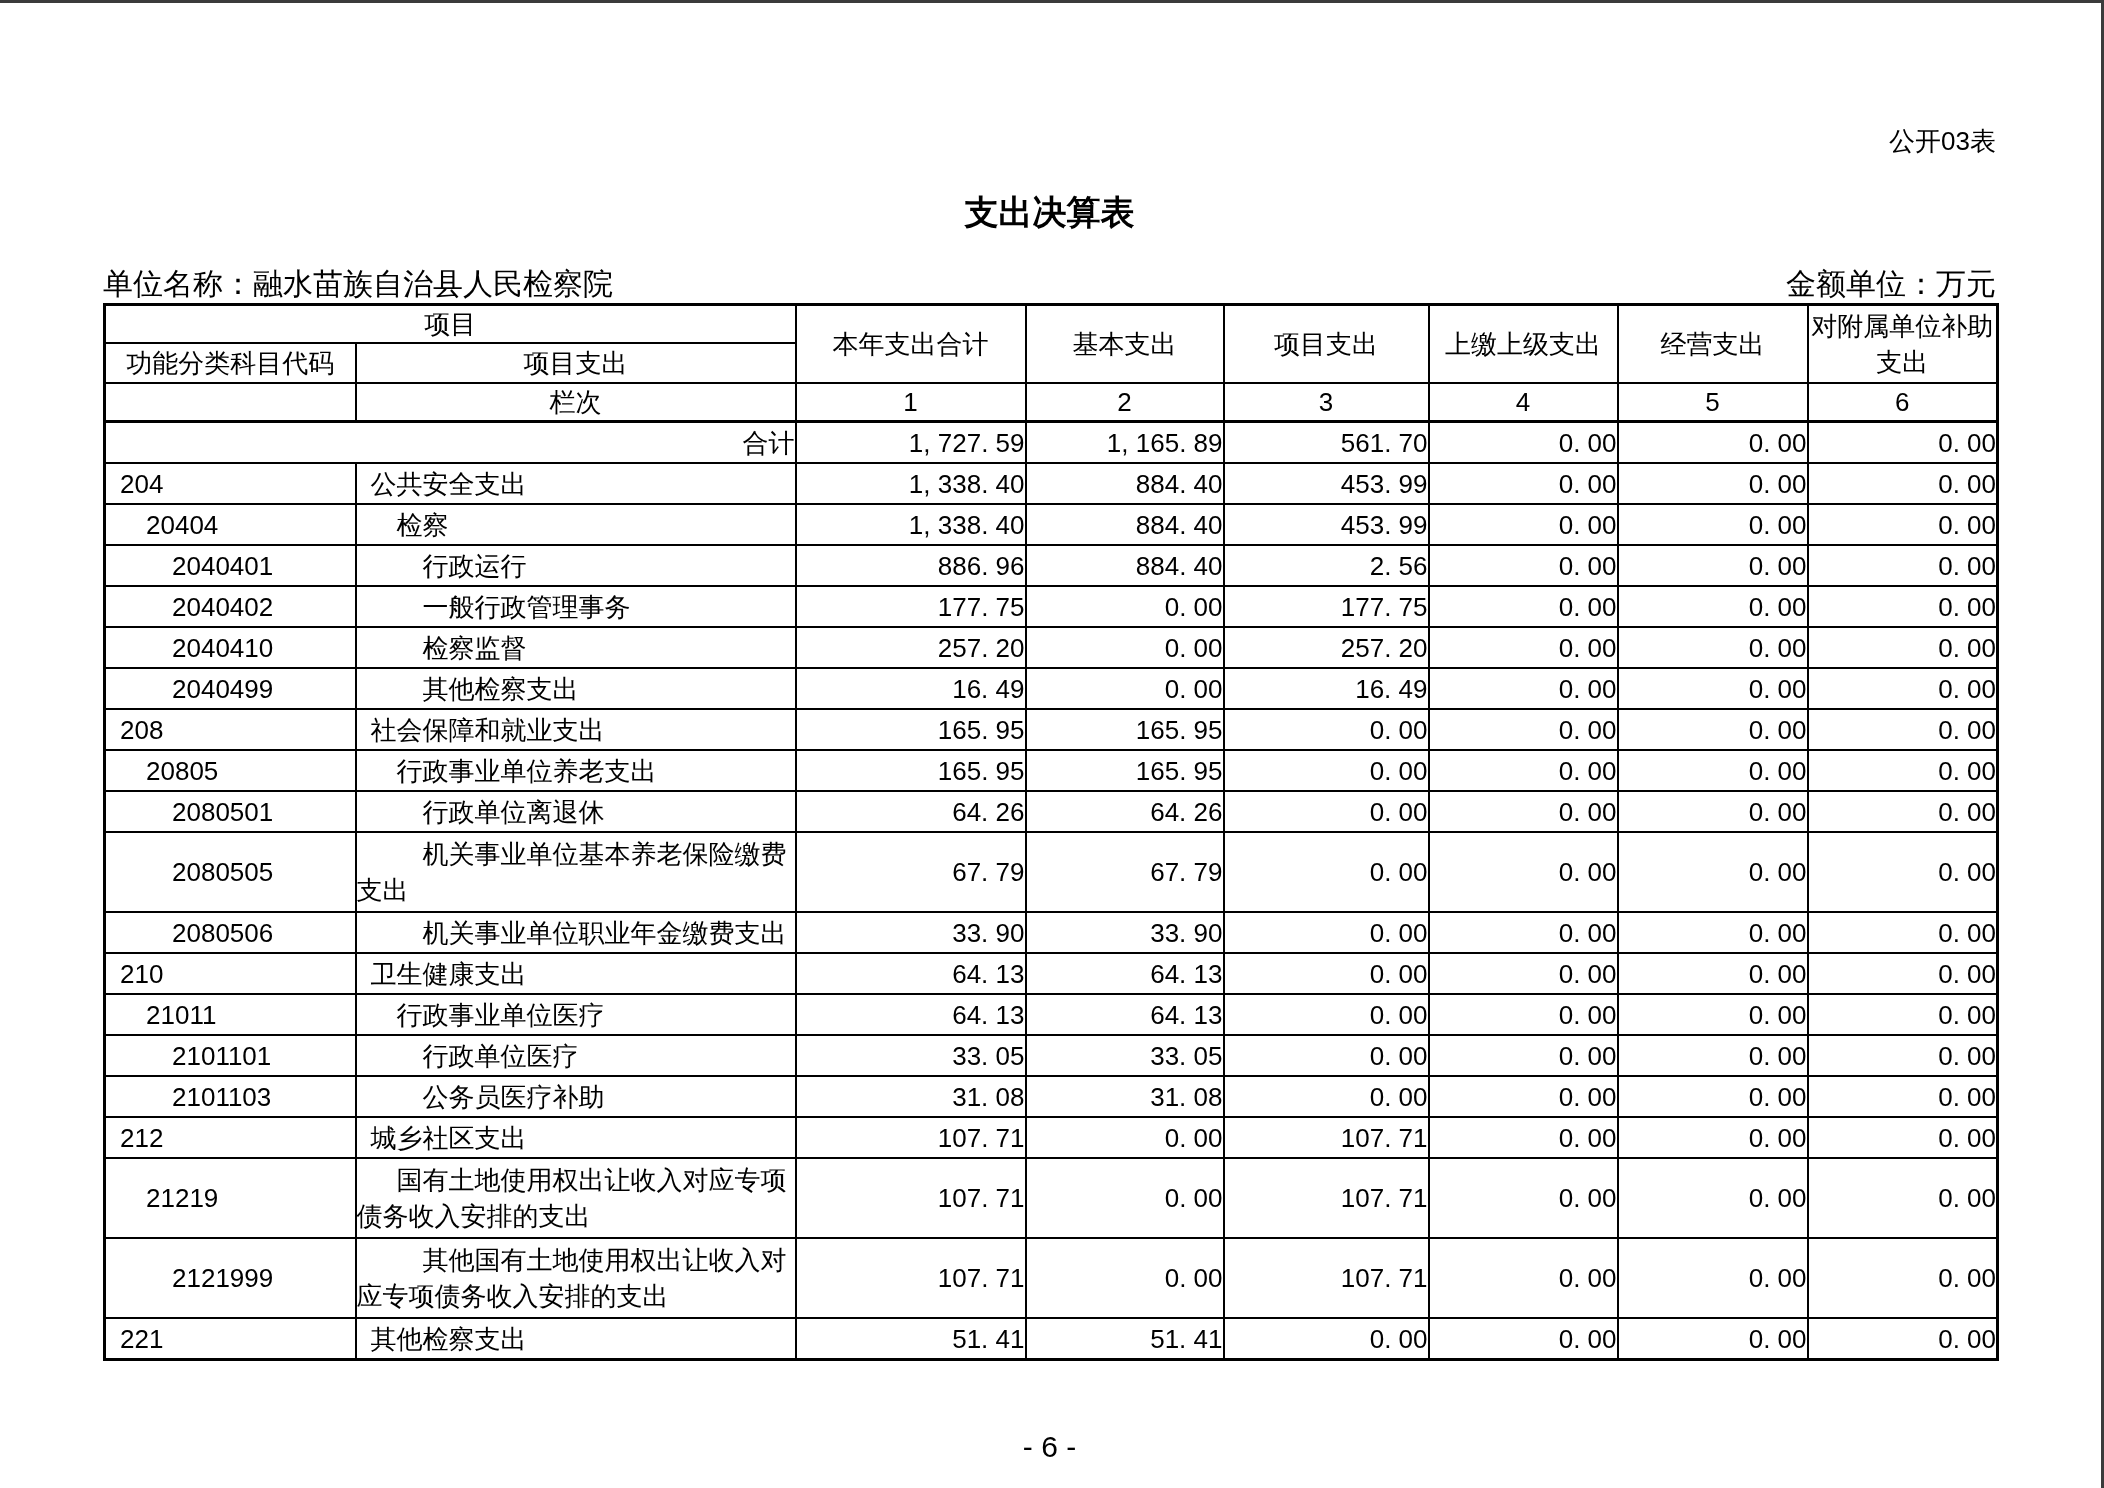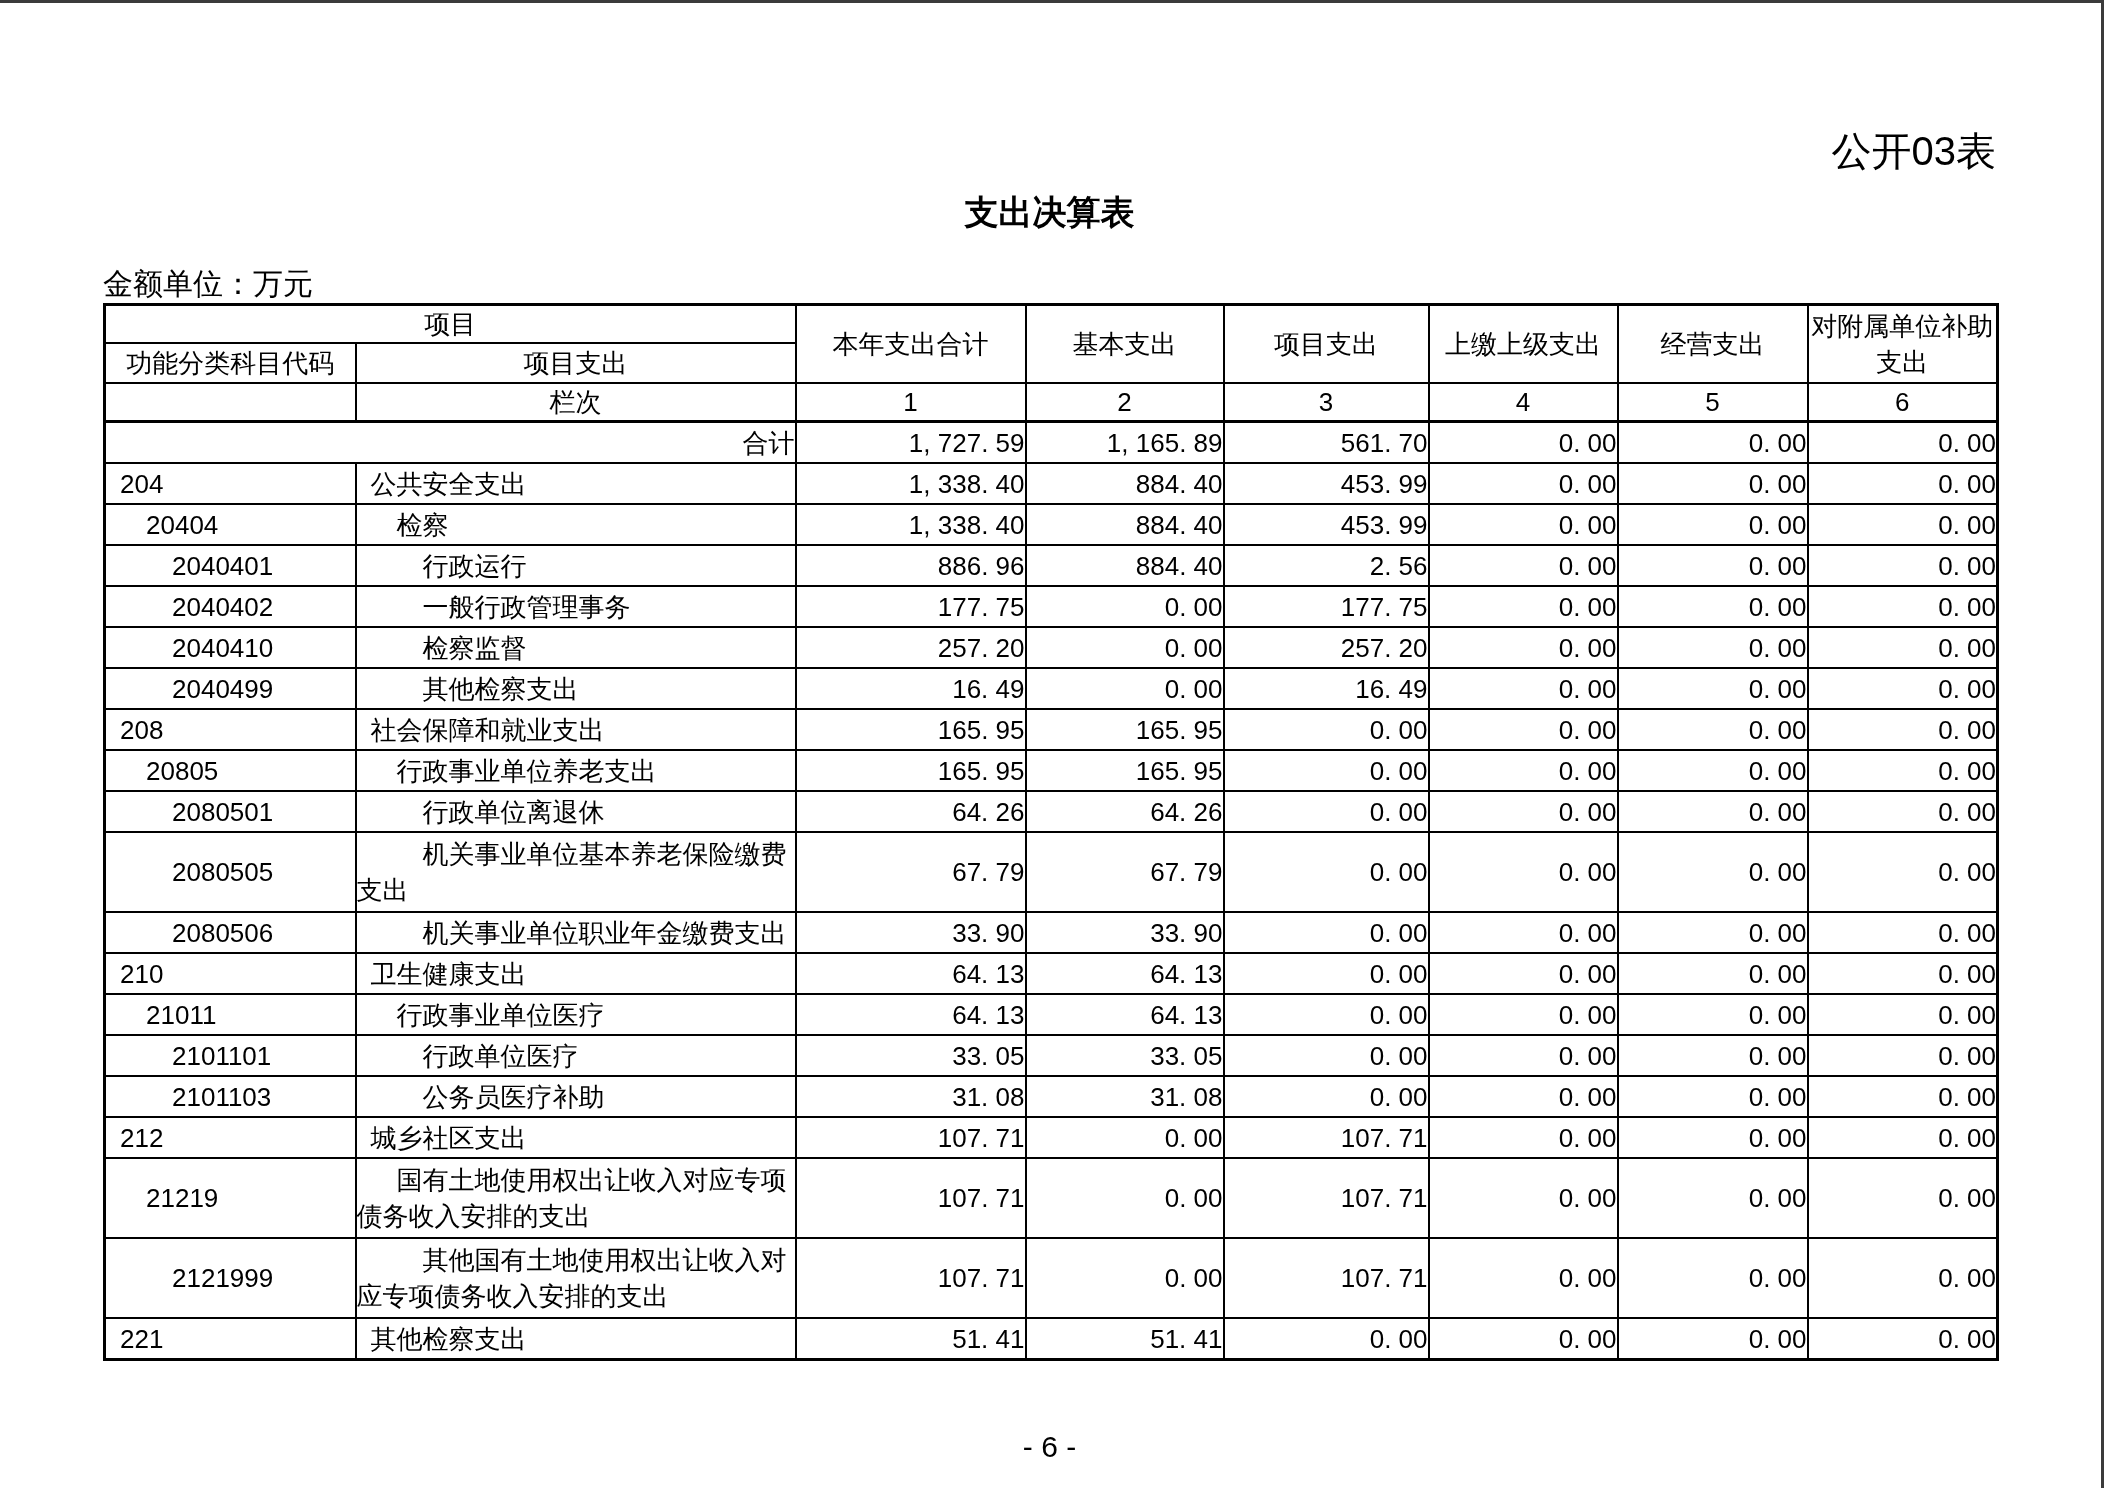--- a/index.html
+++ b/index.html
@@ -14,21 +14,21 @@
   .edge-top {
     position: absolute; top: 0; left: 0;
     width: 2104px; height: 3px; background: #3b3b3b;
   }
   .edge-right {
     position: absolute; top: 0; right: 0;
     width: 3px; height: 1488px; background: #3b3b3b;
   }
   .corner-label {
     position: absolute; top: 124px; left: 103px; width: 1893px;
-    text-align: right; font-size: 40px;
+    text-align: right; font-size: 26px;
   }
   .page-title {
     position: absolute; top: 190px; left: 103px; width: 1893px;
     text-align: center; font-size: 34px; font-weight: bold;
   }
   .meta-row {
     position: absolute; top: 264px; left: 103px; width: 1893px;
     display: flex; justify-content: space-between;
     font-size: 30px;
   }
@@ -70,20 +70,21 @@
 <body>
 
 <div class="edge-top"></div>
 <div class="edge-right"></div>
 
 <div class="corner-label">公开03表</div>
 
 <div class="page-title">支出决算表</div>
 
 <div class="meta-row">
+  <span>单位名称：融水苗族自治县人民检察院</span>
   <span>金额单位：万元</span>
 </div>
 
 <table class="fin">
   <colgroup>
     <col style="width:251px">
     <col style="width:440px">
     <col style="width:230px">
     <col style="width:198px">
     <col style="width:205px">

